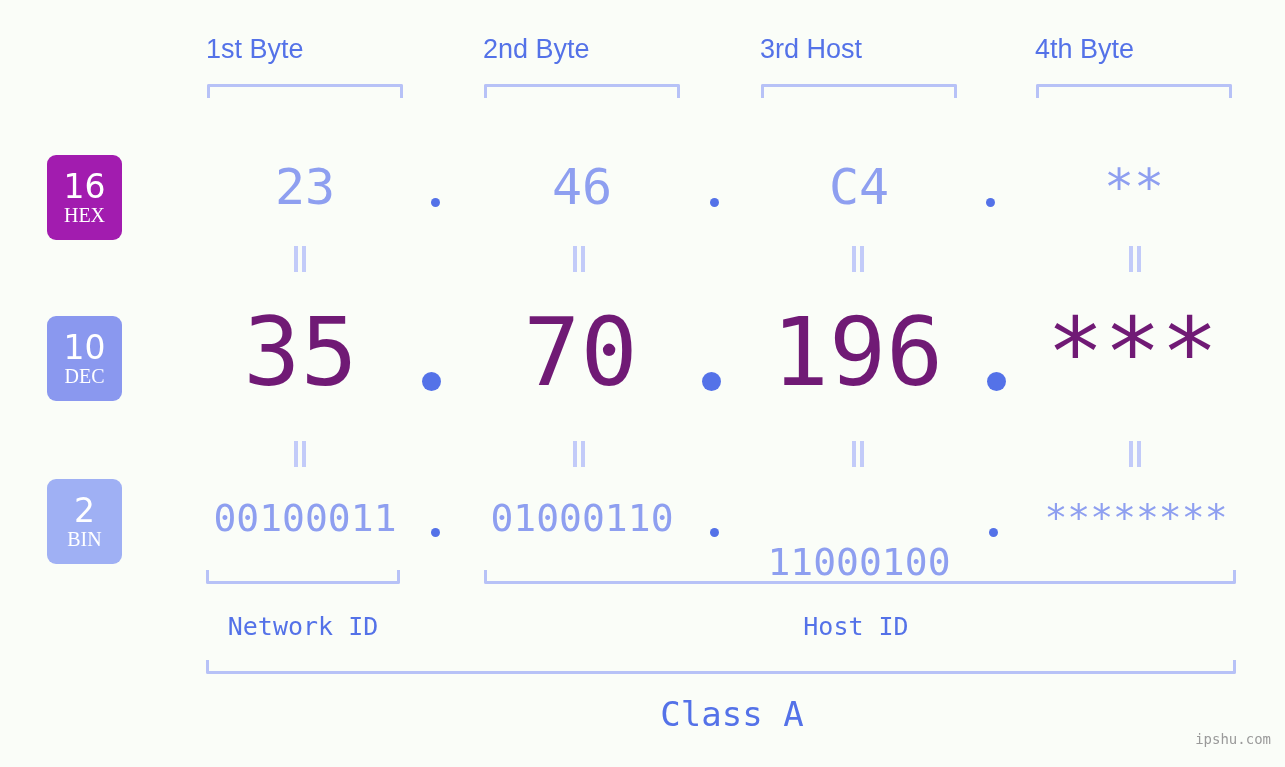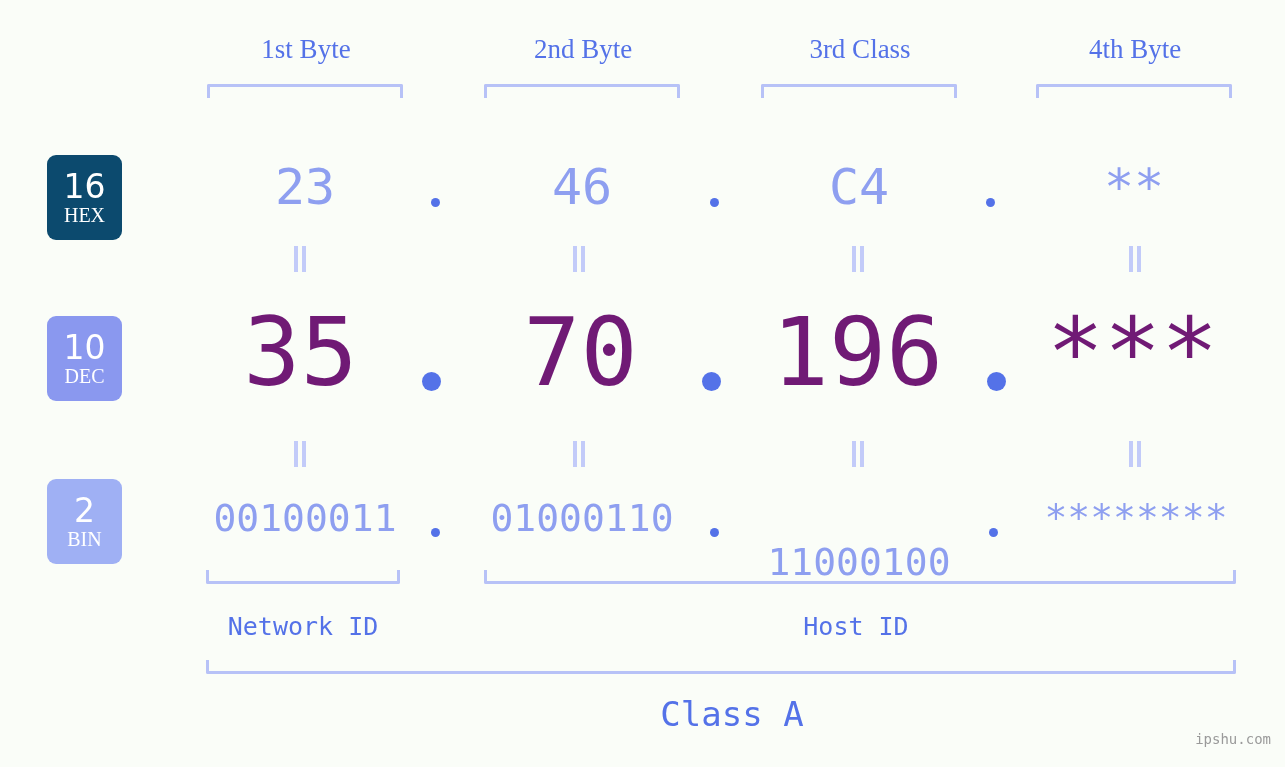--- a/index.html
+++ b/index.html
@@ -17,23 +17,23 @@
   .stage {
     position: relative;
     width: 1285px;
     height: 767px;
   }
 
   
   .byte-header {
     position: absolute;
     color: #5472e8;
-    font-family: Liberation Serif, serif;
+    font-family: Liberation Sans, sans-serif;
     font-size: 27px;
-    text-align: center;
+    text-align: left;
     white-space: nowrap;
   }
   .top-bracket {
     position: absolute;
     border: 3px solid #b7c2f7;
     border-bottom: none;
     height: 14px;
     box-sizing: border-box;
     border-radius: 2px 2px 0 0;
   }
@@ -156,29 +156,29 @@
     font-size: 14px;
   }
 </style>
 </head>
 <body>
 
 <div class="stage">
 
   <div class="byte-header" style="left:206px; top:34px; width:200px;">1st Byte</div>
   <div class="byte-header" style="left:483px; top:34px; width:200px;">2nd Byte</div>
-  <div class="byte-header" style="left:760px; top:34px; width:200px;">3rd Class</div>
+  <div class="byte-header" style="left:760px; top:34px; width:200px;">3rd Host</div>
   <div class="byte-header" style="left:1035px; top:34px; width:200px;">4th Byte</div>
 
   <div class="top-bracket" style="left:207px; top:84px; width:196px;"></div>
   <div class="top-bracket" style="left:484px; top:84px; width:196px;"></div>
   <div class="top-bracket" style="left:761px; top:84px; width:196px;"></div>
   <div class="top-bracket" style="left:1036px; top:84px; width:196px;"></div>
 
-  <div class="base-badge" style="left:47px; top:155px; background:#0c4a6e;">
+  <div class="base-badge" style="left:47px; top:155px; background:#a21caf;">
     <span class="num">16</span>
     <span class="lbl">HEX</span>
   </div>
   <div class="base-badge" style="left:47px; top:316px; background:#8a98ef;">
     <span class="num">10</span>
     <span class="lbl">DEC</span>
   </div>
   <div class="base-badge" style="left:47px; top:479px; background:#9fb0f4;">
     <span class="num">2</span>
     <span class="lbl">BIN</span>

